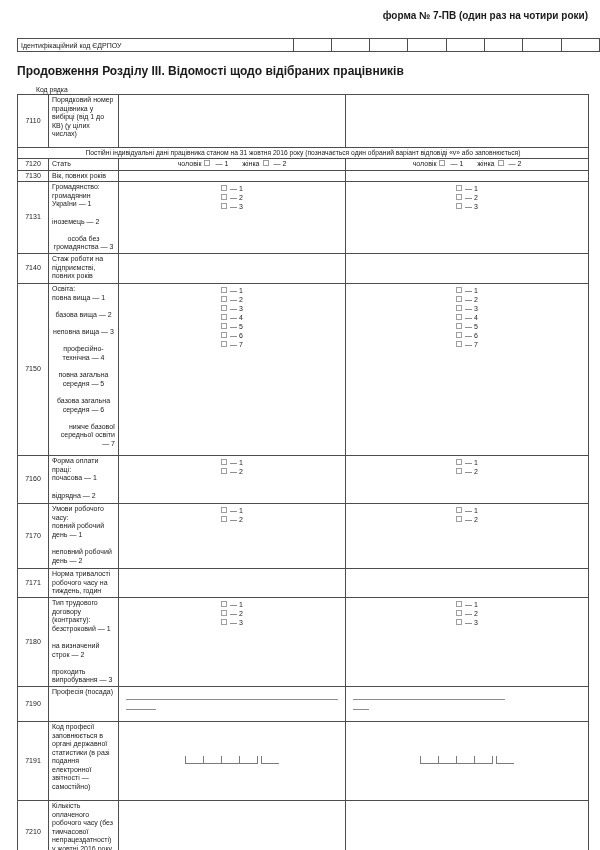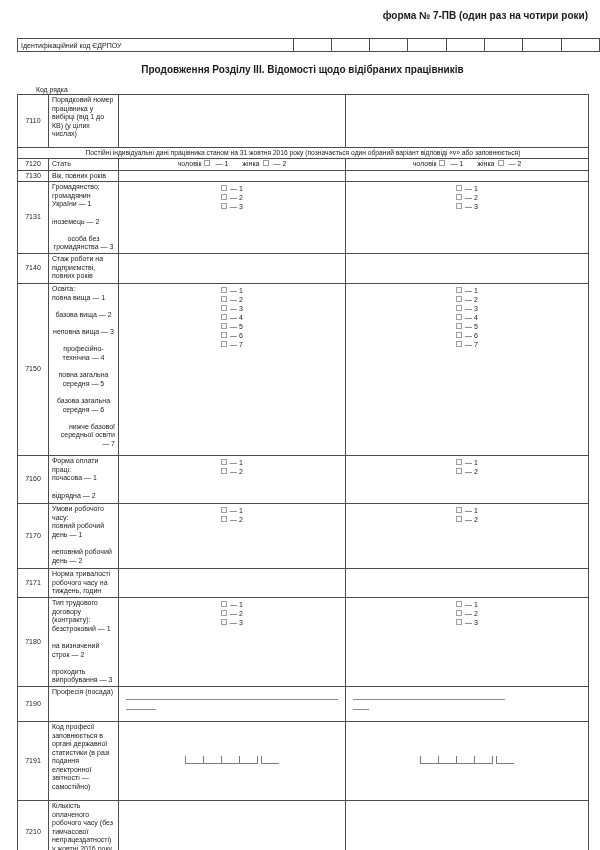--- a/index.html
+++ b/index.html
@@ -12,22 +12,22 @@
     position:absolute;top:10px;right:12px;
     font-size:10px;font-weight:bold;white-space:nowrap;
   }
   table{border-collapse:collapse;}
   
   .edrpou-table{position:absolute;left:17px;top:38px;}
   .edrpou-table td{border:1px solid #4d4d4d;height:12px;font-size:7px;padding:0 3px;}
   .edrpou-label-cell{width:280px;}
   .edrpou-digit-cell{width:33px;padding:0;}
   .section-title{
-    position:absolute;top:64px;left:17px;width:571px;text-align:center;
-    font-size:10px;font-weight:bold;
+    position:absolute;top:64px;left:17px;width:571px;text-align:left;
+    font-size:12px;font-weight:bold;
   }
   .row-code-label{position:absolute;top:86px;left:36px;font-size:6.8px;}
   
   .main-table{position:absolute;left:17px;top:94px;table-layout:fixed;width:572px;}
   .main-table td{
     border:1px solid #4d4d4d;vertical-align:top;
     font-size:7px;line-height:8.6px;padding:1px 3px;
     overflow:hidden;word-wrap:break-word;
   }
   td.code{text-align:center;vertical-align:middle;padding:0;}

